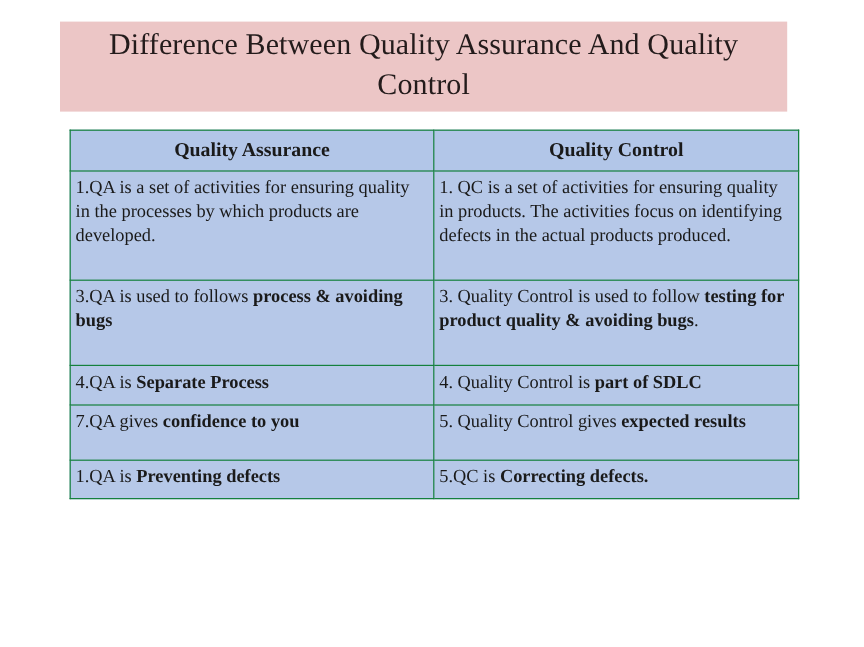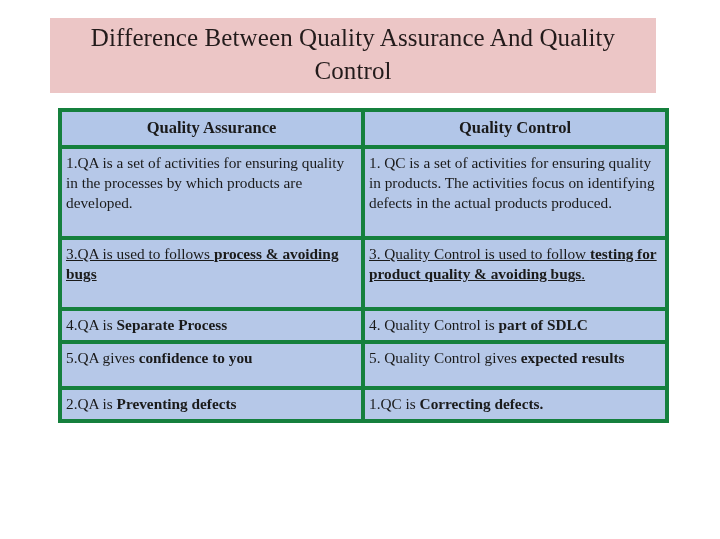--- a/index.html
+++ b/index.html
@@ -54,21 +54,21 @@
     border-collapse: collapse;
     table-layout: fixed;
     background: #b6c8e8;
     border: 1px solid #5b6a83;
   }
   .cmp-table col.c1 { width: 303px; }
   .cmp-table col.c2 { width: 304px; }
 
   .cmp-table th,
   .cmp-table td {
-    border: 4px solid #15803d;
+    border: 1px solid #15803d;
     background: #b6c8e8;
     vertical-align: top;
     box-sizing: border-box;
   }
   .cmp-table th {
     text-align: center;
     font-weight: bold;
     font-size: 16.5px;
     line-height: 20px;
     padding: 6px 6px 7px 6px;
@@ -83,21 +83,21 @@
   }
   .cell-inner {
     display: block;
   }
   .cell-inner b {
     font-weight: bold;
   }
   
   tr.r1 td { height: 91px; }
   tr.r2 td { height: 48px; }
-  tr.r3 td { height: 71px; text-decoration: underline; }
+  tr.r3 td { height: 71px; }
   tr.r4 td { height: 33px; }
   tr.r5 td { height: 46px; }
   tr.r6 td { height: 32px; }
 </style>
 </head>
 <body>
 
 <div class="slide">
 
   <div class="title-band">
@@ -135,30 +135,30 @@
       <tr class="r4">
         <td>
             <span class="cell-inner"><span>4.QA is </span><b>Separate Process</b></span>
           </td>
         <td>
             <span class="cell-inner"><span>4. Quality Control is </span><b>part of SDLC</b></span>
           </td>
       </tr>
       <tr class="r5">
         <td>
-            <span class="cell-inner"><span>5.QA gives </span><b>confidence to you</b></span>
+            <span class="cell-inner"><span>7.QA gives </span><b>confidence to you</b></span>
           </td>
         <td>
             <span class="cell-inner"><span>5. Quality Control gives </span><b>expected results</b></span>
           </td>
       </tr>
       <tr class="r6">
         <td>
-            <span class="cell-inner"><span>2.QA is </span><b>Preventing defects</b></span>
+            <span class="cell-inner"><span>1.QA is </span><b>Preventing defects</b></span>
           </td>
         <td>
-            <span class="cell-inner"><span>1.QC is </span><b>Correcting defects.</b></span>
+            <span class="cell-inner"><span>5.QC is </span><b>Correcting defects.</b></span>
           </td>
       </tr>
     </tbody>
   </table>
 
 </div>
 
 </body></html>

